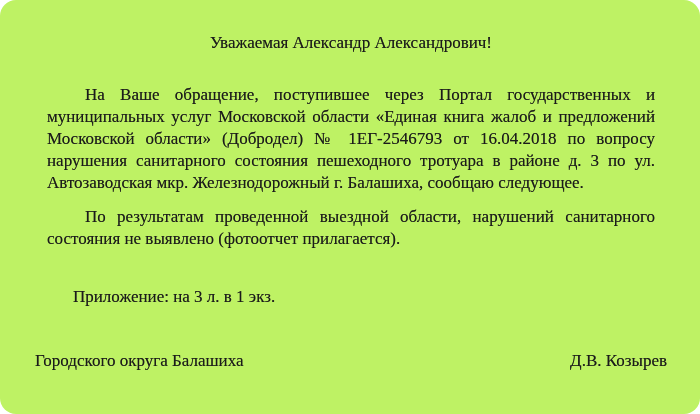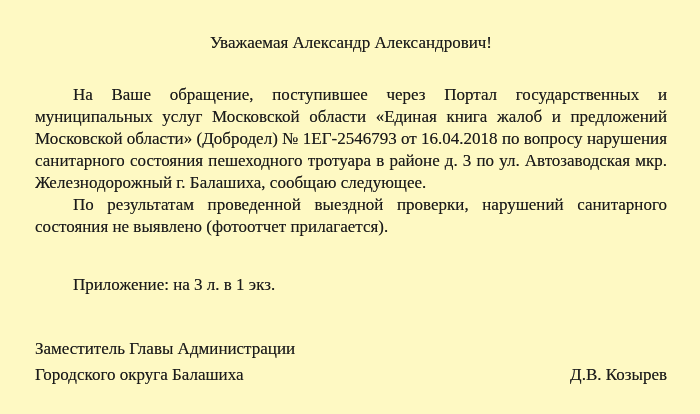--- a/index.html
+++ b/index.html
@@ -12,31 +12,32 @@
     height: 414px;
     overflow: hidden;
     font-family: "Liberation Serif", "DejaVu Serif", serif;
     color: #1b1b1b;
   }
   .page {
     box-sizing: border-box;
     width: 700px;
     height: 414px;
     padding: 26px 33px 0 35px;
-    background: #fef9c3;
+    background: #bef264;
     text-shadow: 0 0 0.6px rgba(20,20,20,0.55); 
+    border-radius: 16px;
   }
   .salutation {
     text-align: center;
     font-size: 17px;
     line-height: 22px;
     margin: 6px 0 30px 0;
   }
   .body-para {
-    margin: 0;
+    margin: 12px;
     font-size: 17px;
     line-height: 22px;
     text-align: justify;
     text-indent: 38px;
   }
   .attachment {
     margin: 36px 0 0 0;
     font-size: 17px;
     line-height: 22px;
     text-indent: 38px;
@@ -55,25 +56,24 @@
 </head>
 <body>
 
 <div class="page">
 
   <div class="salutation">Уважаемая Александр Александрович!</div>
 
   <p class="body-para">На Ваше обращение, поступившее через Портал государственных и муниципальных услуг Московской области «Единая книга жалоб и предложений Московской области» (Добродел) № 1ЕГ-2546793 от 16.04.2018 по вопросу нарушения санитарного состояния пешеходного тротуара в районе д. 3 по ул. Автозаводская мкр. Железнодорожный г. Балашиха, сообщаю следующее.</p>
 
 
-  <p class="body-para">По результатам проведенной выездной проверки, нарушений санитарного состояния не выявлено (фотоотчет прилагается).</p>
+  <p class="body-para">По результатам проведенной выездной области, нарушений санитарного состояния не выявлено (фотоотчет прилагается).</p>
 
   <p class="attachment">Приложение: на 3 л. в 1 экз.</p>
 
   <div class="signature-block">
-    <div>Заместитель Главы Администрации</div>
     <div class="sig-row">
       <span>Городского округа Балашиха</span>
       <span>Д.В. Козырев</span>
     </div>
   </div>
 
 </div>
 
 </body></html>

